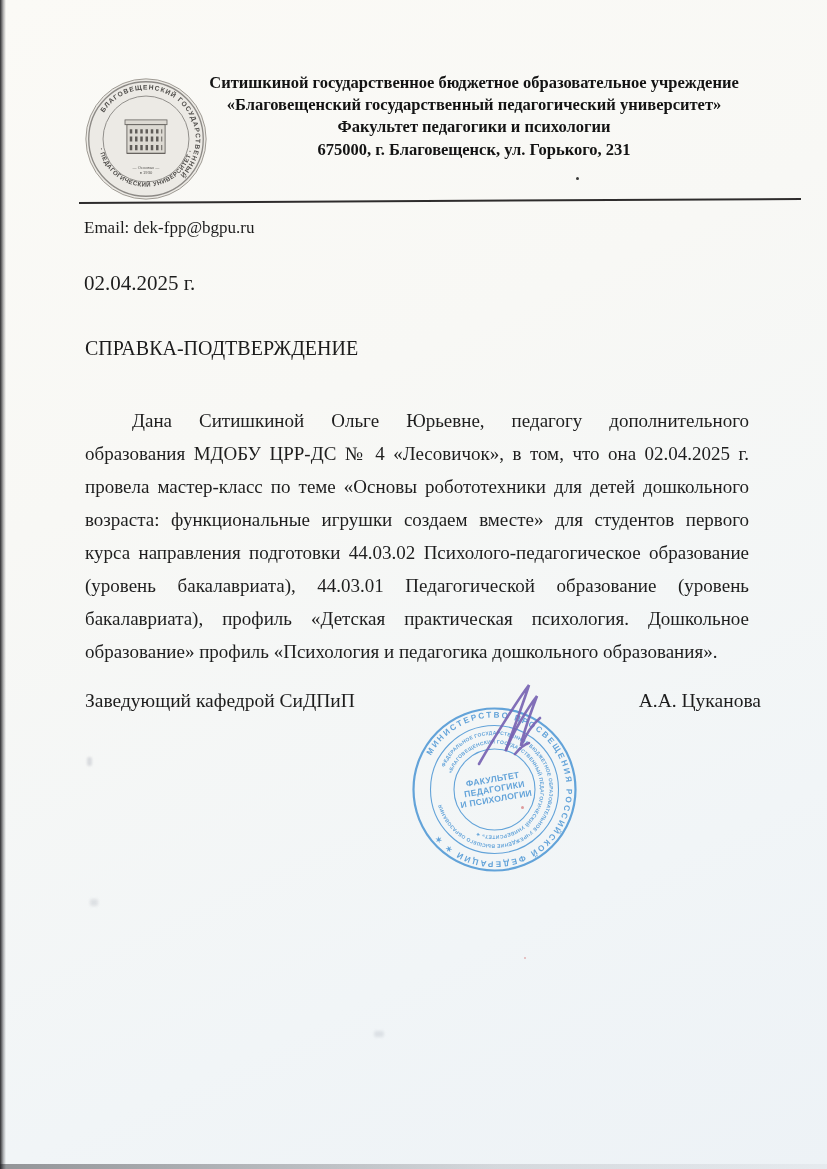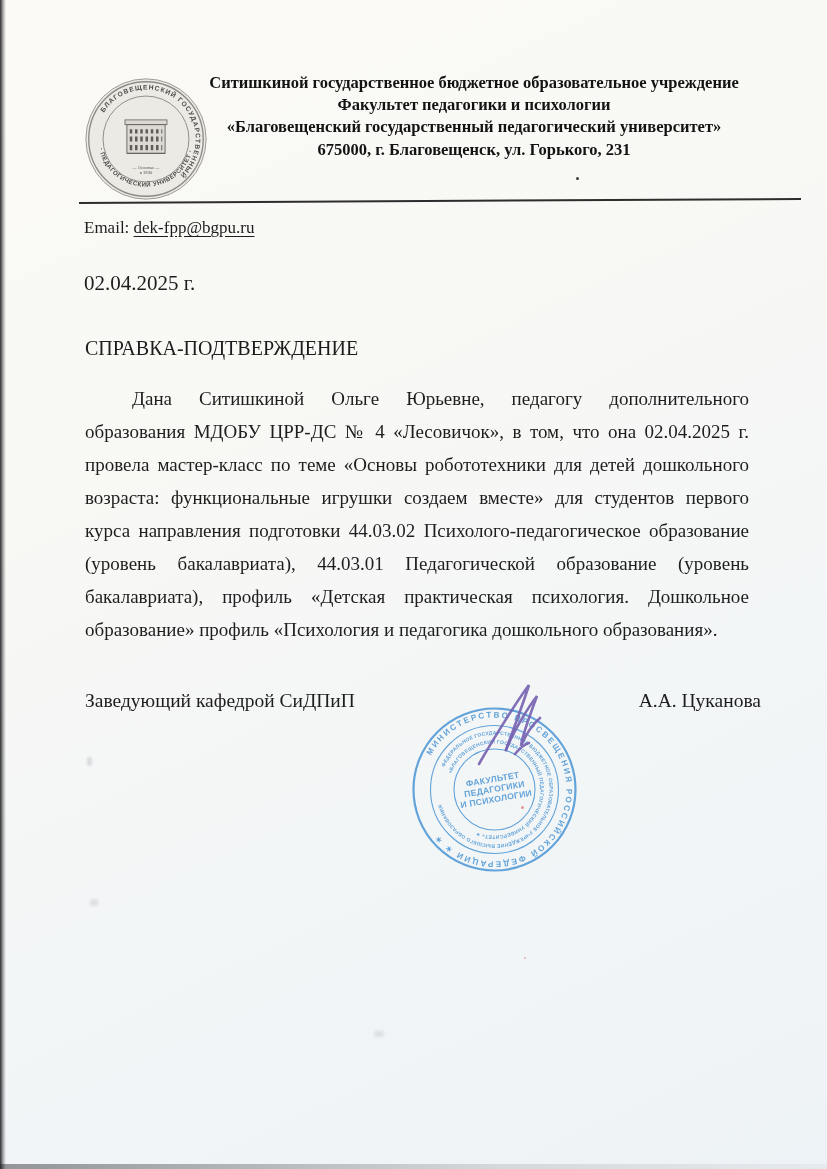--- a/index.html
+++ b/index.html
@@ -13,26 +13,26 @@
     background:linear-gradient(to right, rgba(25,25,28,0.9), rgba(40,40,45,0.35) 55%, rgba(60,60,70,0) 100%); }
   .edge-bottom { position:absolute; left:0; bottom:0; width:100%; height:5px; z-index:9;
     background:linear-gradient(to right, rgba(30,30,35,0.45), rgba(60,60,70,0.15) 60%, rgba(90,90,100,0.05)); }
   
   .logo { position:absolute; left:83px; top:76px; width:126px; height:126px; }
   .org-block { position:absolute; left:203px; top:72px; width:542px; text-align:center;
     font-weight:bold; font-size:16.5px; line-height:22.2px; color:#131313; }
   .rule { position:absolute; left:79px; top:200px; width:722px; height:2px; background:#2e2c2c;
     transform:rotate(-0.32deg); }
   .email-line { position:absolute; left:84px; top:218px; font-size:17px; color:#1d1d1d; }
-  .email-line .addr { text-decoration:underline; text-underline-offset:3px; }
+  .email-line .addr { text-underline-offset:3px; }
   .date-line { position:absolute; left:84px; top:271px; font-size:21px; color:#1d1d1d; }
   .doc-title { position:absolute; left:85px; top:337px; width:662px; 
     font-size:20px; color:#1c1c1c; }
   
-  .body-block { position:absolute; left:85px; top:382px; width:664px; font-size:19px; color:#1e1e1e; }
+  .body-block { position:absolute; left:85px; top:404px; width:664px; font-size:19px; color:#1e1e1e; }
   .body-line { height:33px; line-height:33px; white-space:nowrap;
     text-align:justify; text-align-last:justify; -moz-text-align-last:justify; }
   .body-line.first { text-indent:47px; }
   .body-line.last { text-align-last:left; -moz-text-align-last:left; }
   .sig-row { position:absolute; left:85px; top:690px; width:676px; z-index:1;
     display:flex; justify-content:space-between; font-size:19.5px; color:#1d1d1d; }
   
   .stamp { position:absolute; left:408px; top:703px; width:173px; height:173px; z-index:3; opacity:0.85; }
   .st-c { fill:none; stroke:#4a95d4; }
   .st-outer-text { font-family:"Liberation Sans", sans-serif; font-size:8.2px; font-weight:bold;
@@ -82,22 +82,22 @@
       <line x1="49" y1="66" x2="83" y2="66" stroke="#5f5c58" stroke-width="5" stroke-dasharray="2.6,2.9"></line>
       <line x1="49" y1="75" x2="83" y2="75" stroke="#5f5c58" stroke-width="5.4" stroke-dasharray="2.6,2.9"></line>
       <line x1="46" y1="81" x2="86" y2="81" stroke="#5f5c58" stroke-width="1"></line>
     </g>
     <text x="66" y="97" class="lg-found">— Основан —</text>
     <text x="66" y="103" class="lg-found">в 1930</text>
   </svg>
 
   <div class="org-block">
     <div>Ситишкиной государственное бюджетное образовательное учреждение</div>
+    <div>«Благовещенский государственный педагогический университет»</div>
     <div>Факультет педагогики и психологии</div>
-    <div>«Благовещенский государственный педагогический университет»</div>
     <div>675000, г. Благовещенск, ул. Горького, 231</div>
   </div>
 
   <div class="rule"></div>
 
   <div class="email-line"><span>Email:</span> <span class="addr">dek-fpp@bgpu.ru</span></div>
 
   <div class="date-line">02.04.2025 г.</div>
 
   <div class="doc-title">СПРАВКА-ПОДТВЕРЖДЕНИЕ</div>

